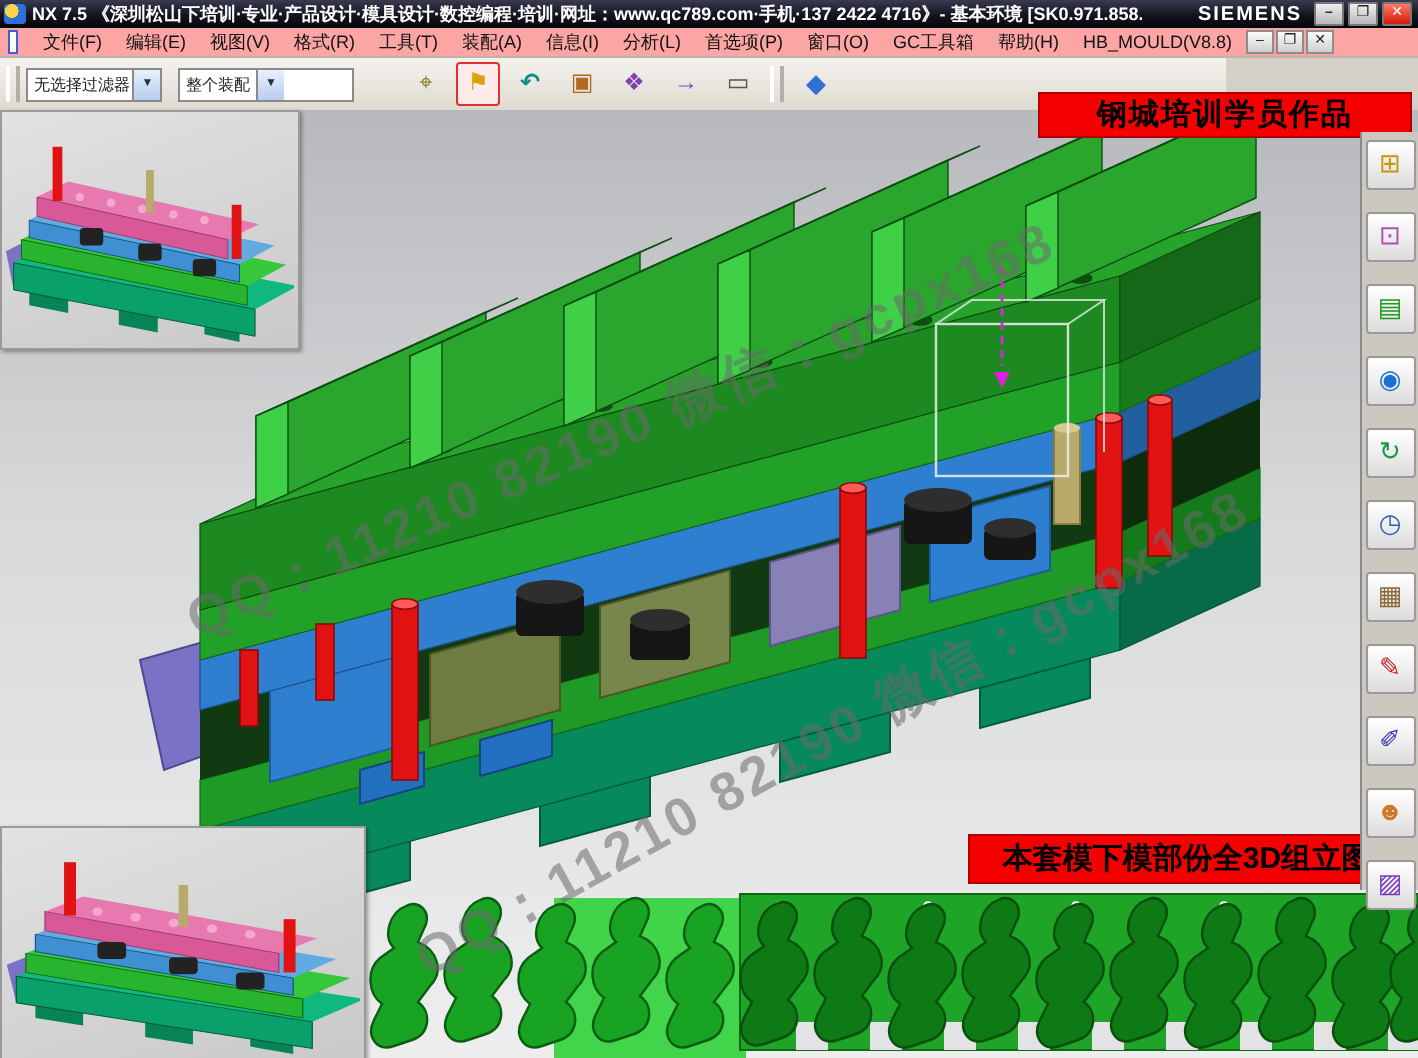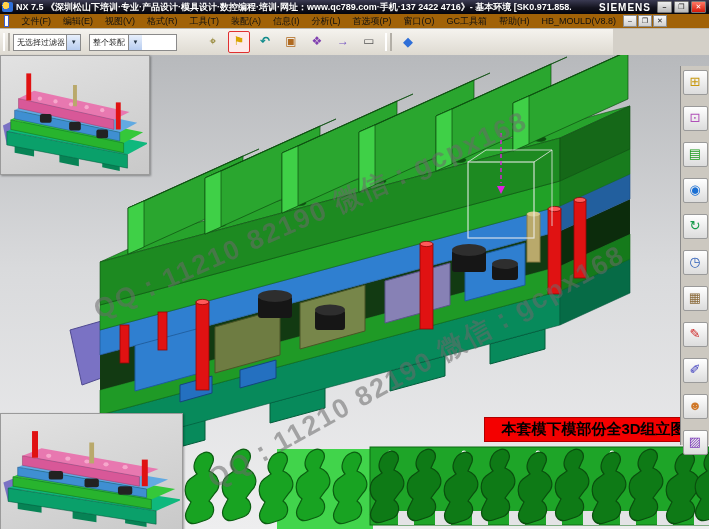--- a/index.html
+++ b/index.html
@@ -11,21 +11,21 @@
     background:linear-gradient(180deg,#3a3a52 0%,#14141f 55%,#05050c 100%);
     display:flex;align-items:center;color:#fff;font-size:9px;font-weight:bold;}
   #nx-logo{width:11px;height:10px;margin:0 3px 0 2px;border-radius:2px;
     background:radial-gradient(circle at 35% 35%,#ffd24a 0 35%,#2f6fd8 36% 100%);flex:0 0 auto;}
   #title-text{white-space:nowrap;overflow:hidden;max-width:555px;letter-spacing:0px;}
   #brand{margin-left:auto;margin-right:6px;font-size:10px;letter-spacing:1px;}
   .winbtn{width:13px;height:10px;margin-right:2px;font-size:7px;line-height:10px;text-align:center;
     background:linear-gradient(#efefef,#b9b9b9);color:#222;border:1px solid #777;border-radius:1px;}
   .winbtn.close{background:linear-gradient(#ff7a66,#d41808);color:#fff;margin-right:3px;}
   
-  #menubar{position:absolute;left:0;top:14px;width:709px;height:14px;background:#a16207;
+  #menubar{position:absolute;left:0;top:14px;width:709px;height:14px;background:#fca5a5;
     border-bottom:1px solid #b9b5ad;display:flex;align-items:center;font-size:9px;color:#111;}
   #doc-icon{width:8px;height:10px;background:#fff;border:1px solid #3a5fd0;margin:0 6px 0 4px;}
   .menu-item{padding:0 6px;white-space:nowrap;}
   #menu-controls{margin-left:auto;display:flex;margin-right:42px;}
   .mwbtn{width:12px;height:10px;margin-left:1px;font-size:7px;line-height:9px;text-align:center;
     background:linear-gradient(#fafafa,#cfcfcf);border:1px solid #8d8d8d;color:#222;}
   
   #toolbar{position:absolute;left:0;top:29px;width:613px;height:26px;
     background:linear-gradient(180deg,#f5f3ee,#dedad1);border-bottom:1px solid #a9a59d;
     display:flex;align-items:center;font-size:8px;}
@@ -346,20 +346,21 @@
       <svg width="146" height="116" viewBox="0 0 150 120" preserveAspectRatio="none">
           <use href="#minimodel"></use>
         </svg>
     </div>
     <div class="thumb" id="thumb-bottom" data-name="thumbnail-image-bottom-left">
       <svg width="179" height="114" viewBox="0 0 150 120" preserveAspectRatio="none">
           <use href="#minimodel"></use>
         </svg>
     </div>
 
+    <div class="banner" id="banner-top" data-name="promo-banner-top">钢城培训学员作品</div>
     <div class="banner" id="banner-bottom" data-name="promo-banner-bottom">本套模下模部份全3D组立图</div>
 
     <div id="sidebar" data-name="resource-bar">
       <div class="sbtn" data-name="assembly-navigator-icon">⊞</div>
       <div class="sbtn" data-name="constraint-navigator-icon">⊡</div>
       <div class="sbtn" data-name="part-navigator-icon">▤</div>
       <div class="sbtn" data-name="internet-explorer-icon">◉</div>
       <div class="sbtn" data-name="reuse-library-icon">↻</div>
       <div class="sbtn" data-name="history-icon">◷</div>
       <div class="sbtn" data-name="palette-icon">▦</div>

